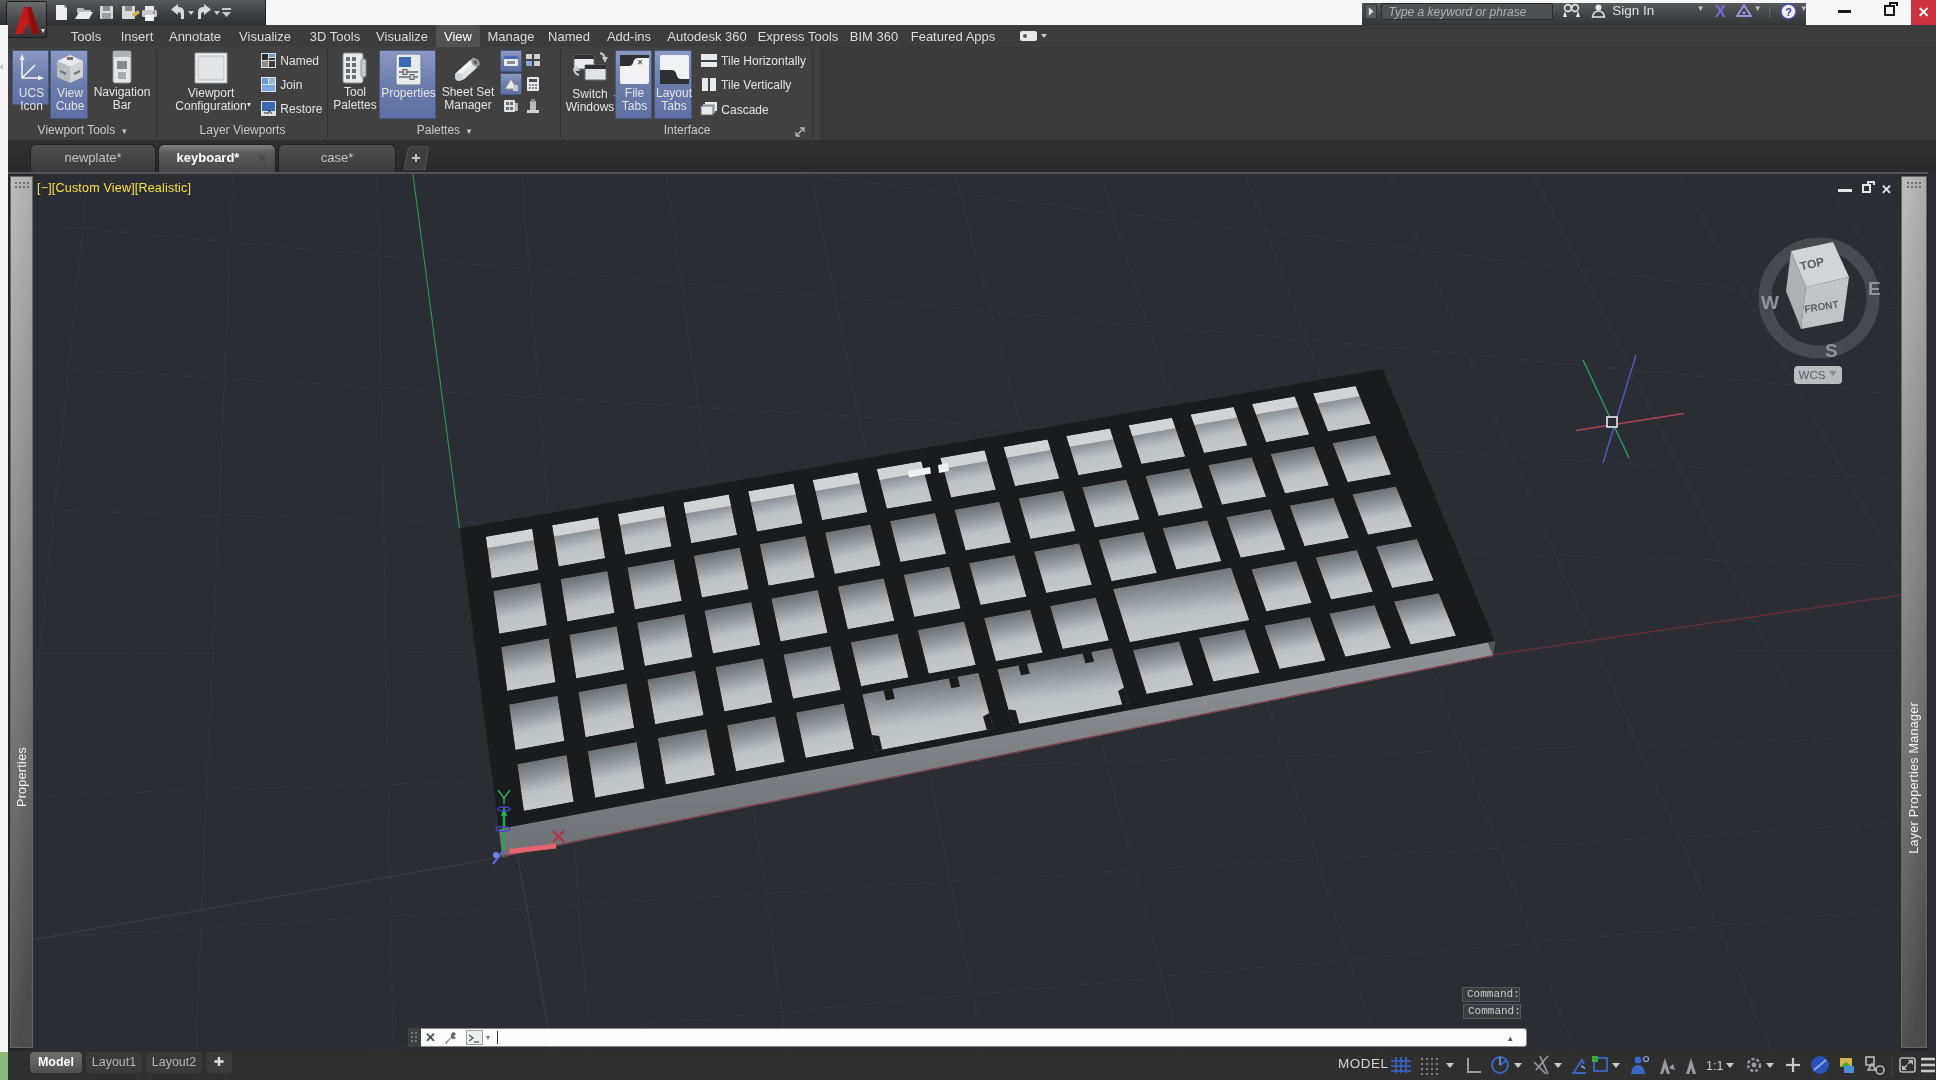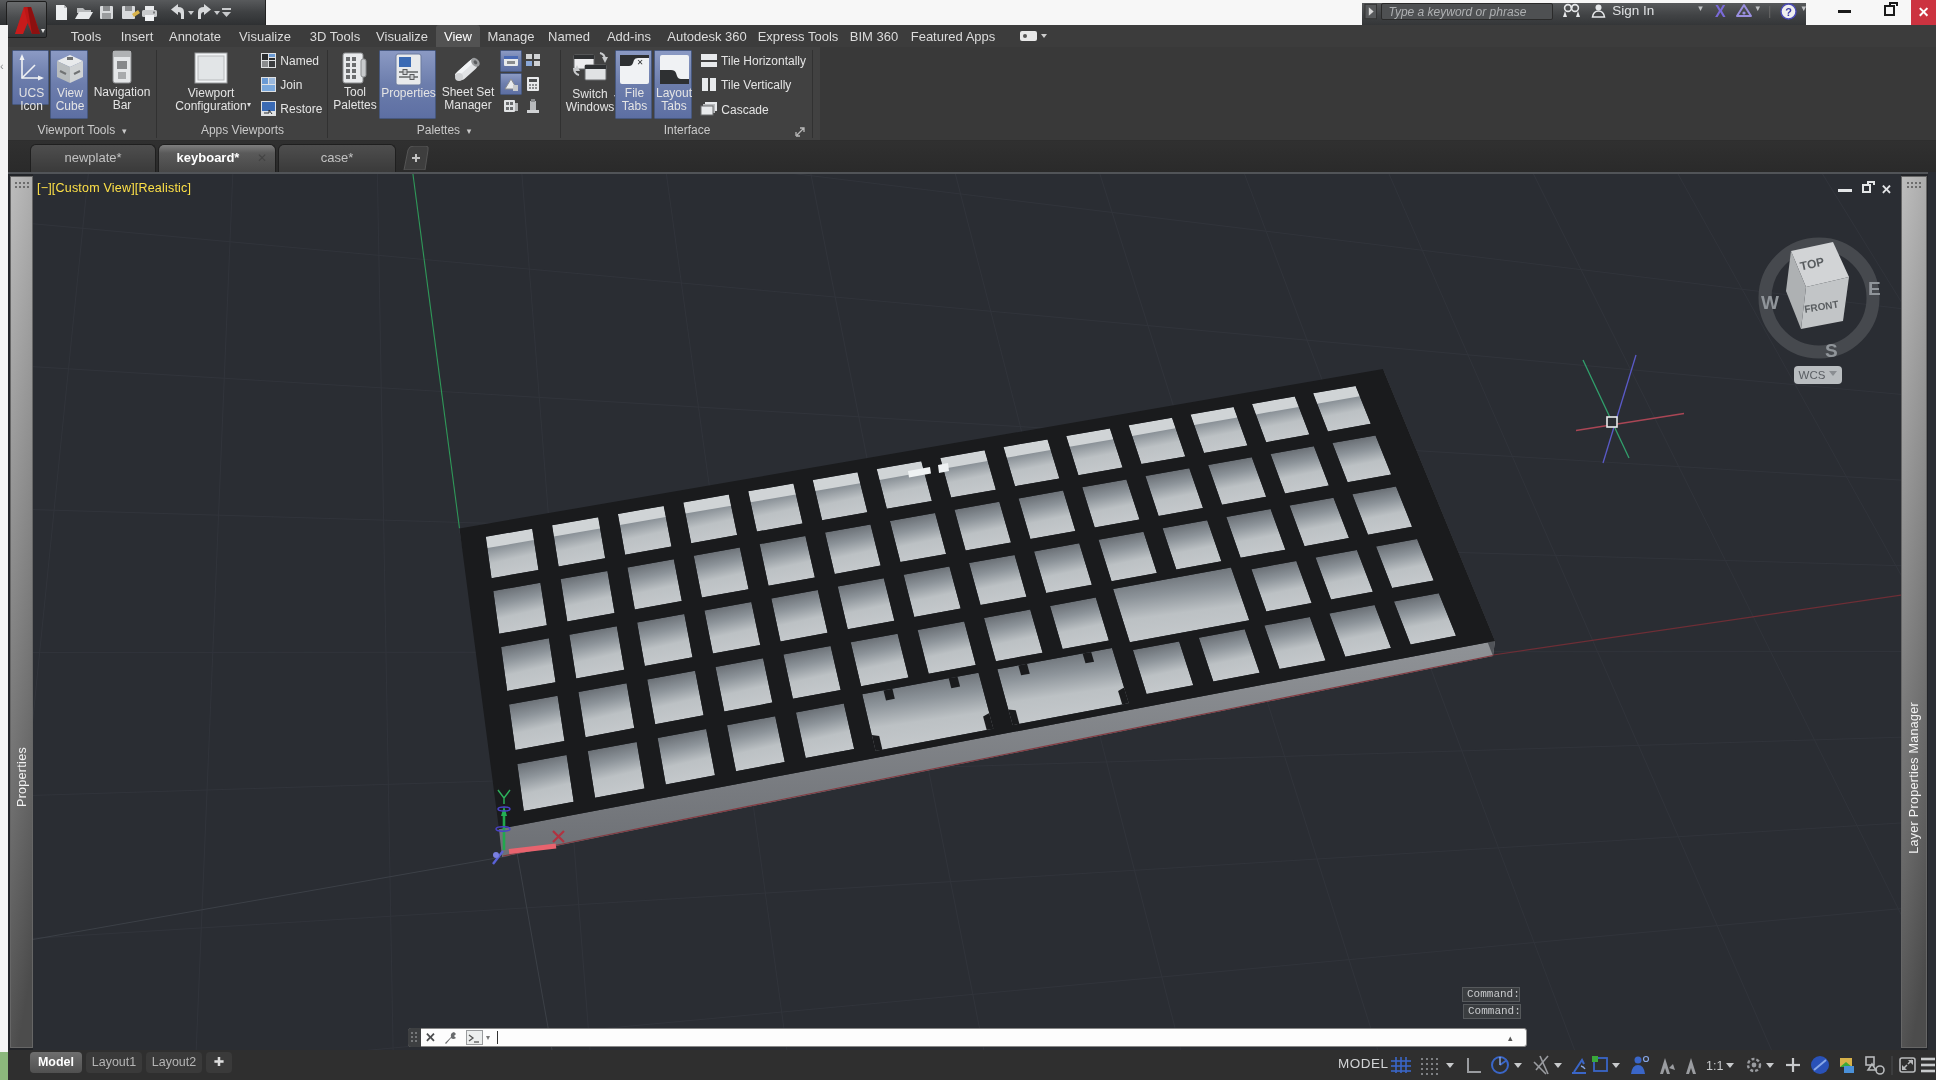--- a/index.html
+++ b/index.html
@@ -149,21 +149,21 @@
 </div>
 
 <div class="abs" id="ribbon"></div>
 <div class="abs" id="riba"></div>
 
 <div class="abs psep" style="left:156px"></div>
 <div class="abs psep" style="left:327px"></div>
 <div class="abs psep" style="left:560px"></div>
 <div class="abs psep" style="left:812px"></div>
 <div class="abs plabel" style="left:10px;width:144px">Viewport Tools &nbsp;<span style="font-size:9px">▾</span></div>
-<div class="abs plabel" style="left:160px;width:165px">Apps Viewports</div>
+<div class="abs plabel" style="left:160px;width:165px">Layer Viewports</div>
 <div class="abs plabel" style="left:330px;width:228px">Palettes &nbsp;<span style="font-size:9px">▾</span></div>
 <div class="abs plabel" style="left:564px;width:246px">Interface</div>
 <svg class="abs" style="left:795px;top:125px" width="12" height="12" viewBox="0 0 12 12">
       <path d="M1 11 L1 7 M1 11 L5 11 M2 10 L9 3 M9 7 L9 3 L5 3" stroke="#b8b8b8" stroke-width="1.3" fill="none"></path>
     </svg>
 
 <div class="abs rbtn-blue" style="left:12px;top:50px;width:37px;height:55px">
  <svg class="abs" style="left:5px;top:3px" width="27" height="30" viewBox="0 0 27 30">
         <g stroke="#f0f2f4" stroke-width="1.6" fill="none">
           <path d="M4 2 v22 h20"></path>

